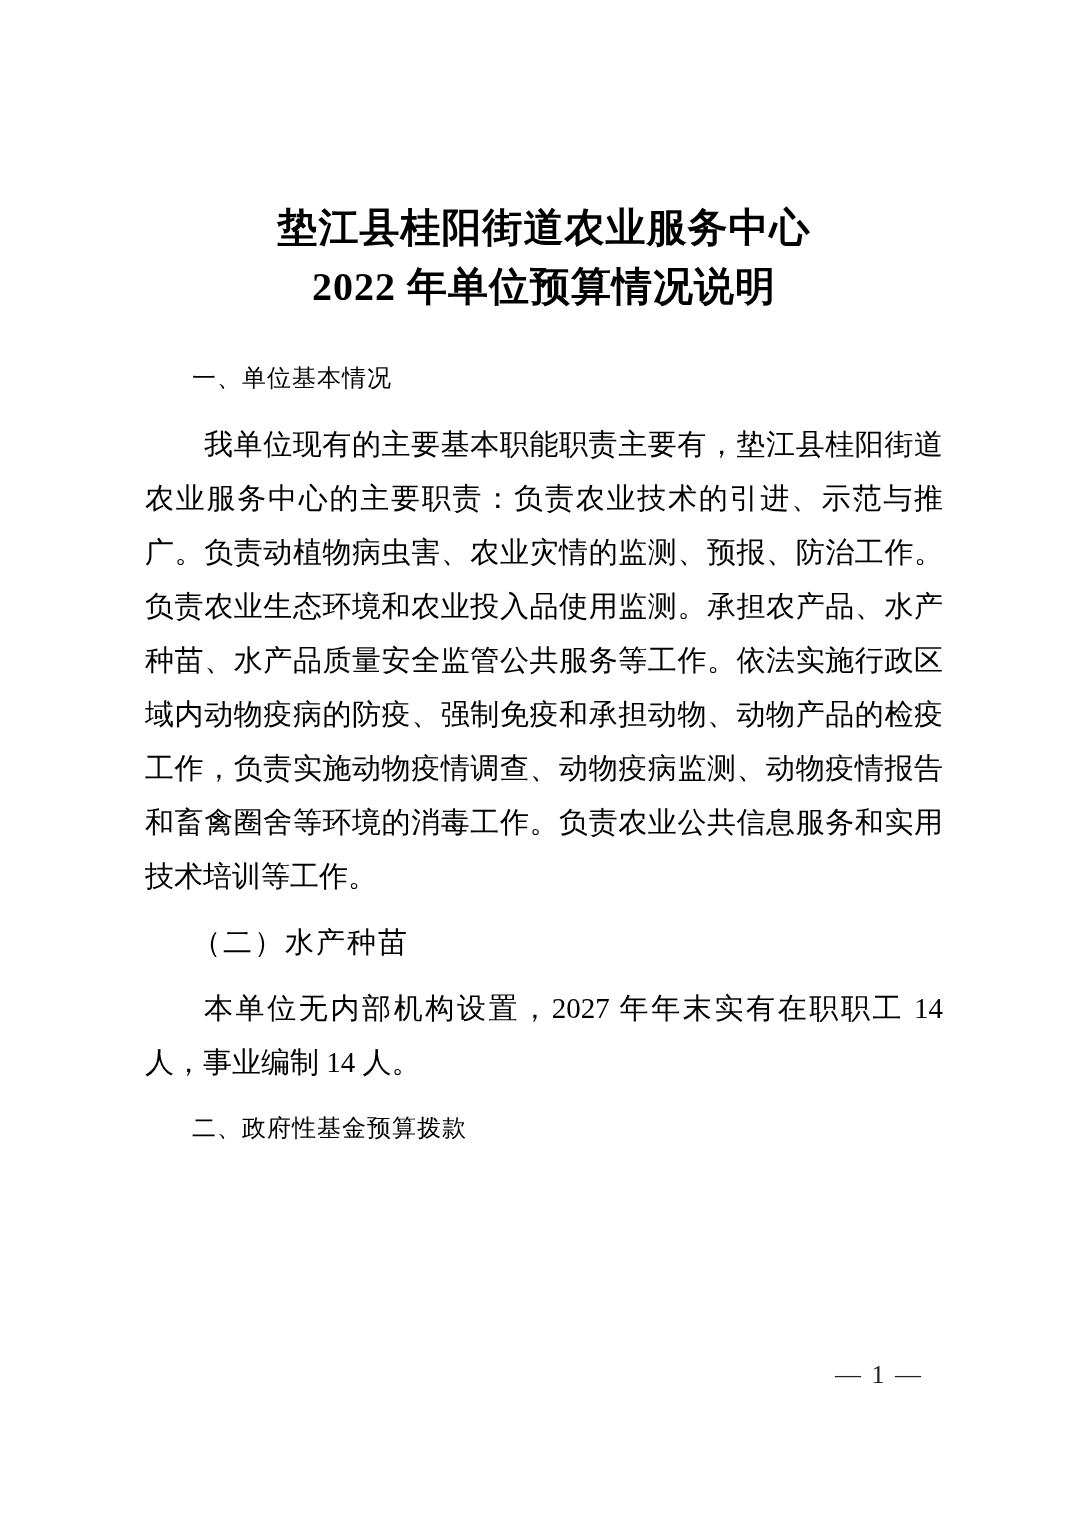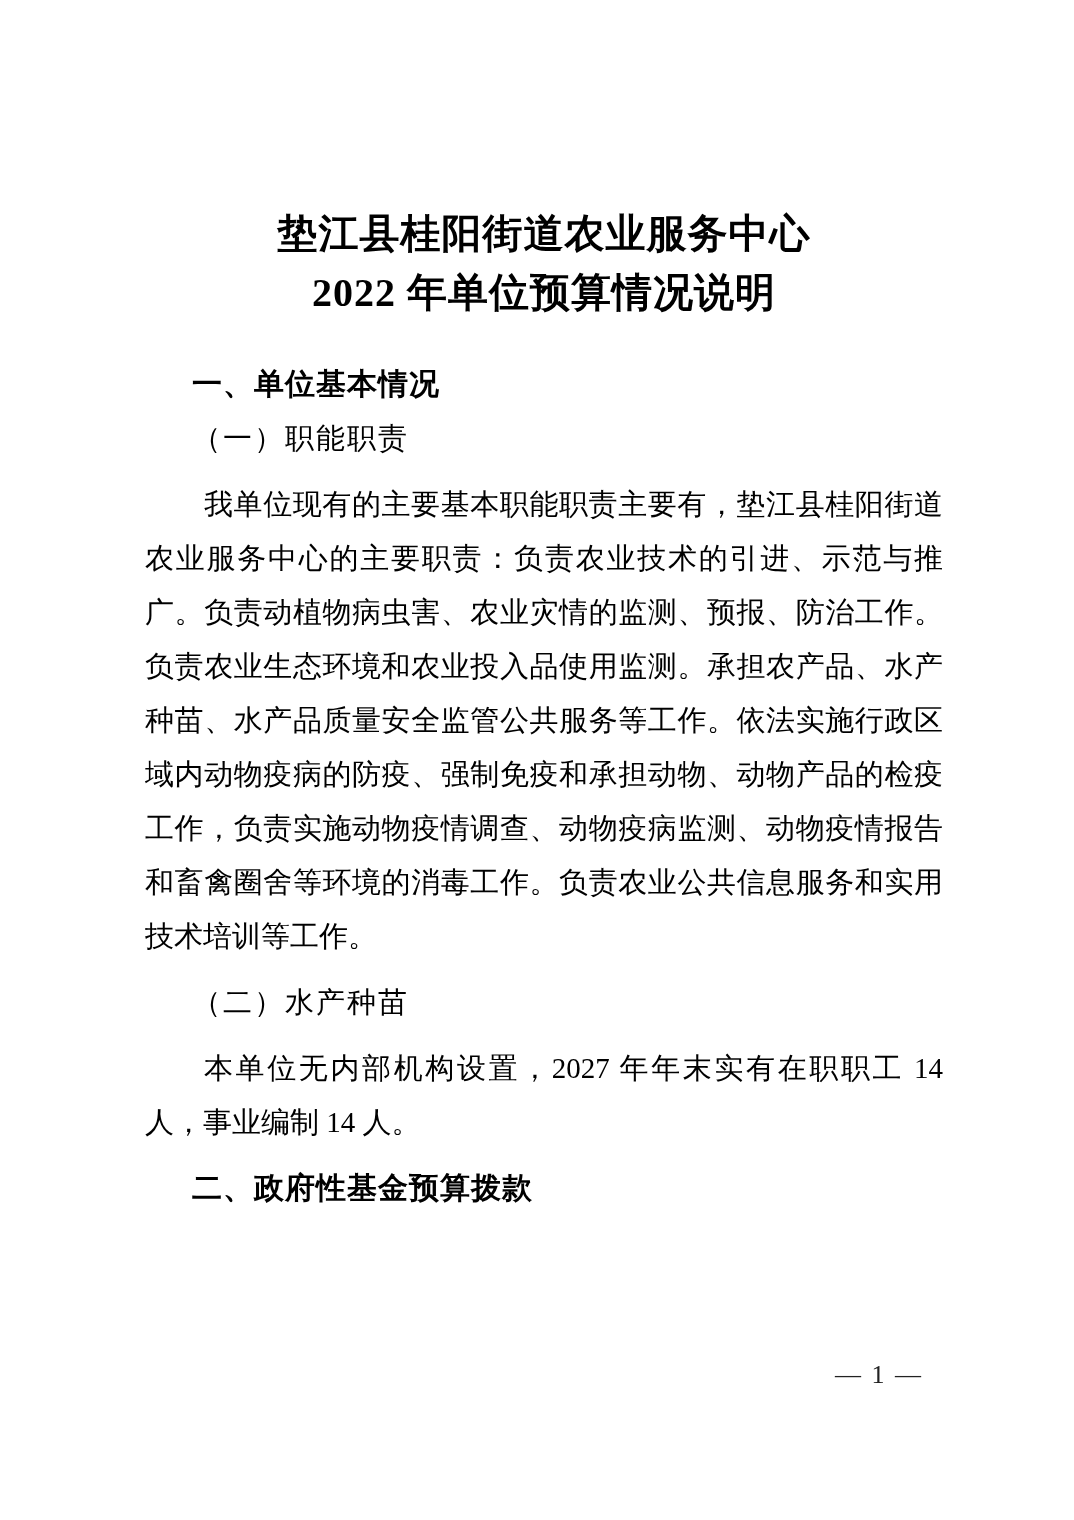--- a/index.html
+++ b/index.html
@@ -16,37 +16,37 @@
     overflow: hidden;
     font-family: "Liberation Serif", serif;
   }
   .content {
     position: absolute;
     left: 133px;
     top: 0;
     width: 822px;
   }
   .doc-title {
-    margin: 18px 0 35px 0;
+    margin: 12px 0 35px 0;
     padding-top: 186px;
     font-family: "Liberation Serif", serif;
     font-weight: bold;
     font-size: 40px;
     line-height: 59px;
     text-align: center;
     letter-spacing: 1px;
   }
   .title-line {
     display: block;
   }
   .h-black {
     margin: 0;
     font-family: "Liberation Sans", sans-serif;
-    font-weight: bold;
-    font-size: 30px;
+    font-weight: normal;
+    font-size: 24px;
     line-height: 54px;
     text-indent: 59px;
     letter-spacing: 1px;
   }
   .h-kai {
     margin: 0;
     font-family: "Liberation Serif", serif;
     font-weight: normal;
     font-size: 29px;
     line-height: 54px;
@@ -81,21 +81,20 @@
 <div class="page">
   <div class="content">
 
     <h1 class="doc-title">
       <span class="title-line">垫江县桂阳街道农业服务中心</span>
       <span class="title-line">2022 年单位预算情况说明</span>
     </h1>
 
     <h2 class="h-black">一、单位基本情况</h2>
 
-    <h3 class="h-kai">（一）职能职责</h3>
 
     <p class="body-para">我单位现有的主要基本职能职责主要有，垫江县桂阳街道农业服务中心的主要职责：负责农业技术的引进、示范与推广。负责动植物病虫害、农业灾情的监测、预报、防治工作。负责农业生态环境和农业投入品使用监测。承担农产品、水产种苗、水产品质量安全监管公共服务等工作。依法实施行政区域内动物疫病的防疫、强制免疫和承担动物、动物产品的检疫工作，负责实施动物疫情调查、动物疫病监测、动物疫情报告和畜禽圈舍等环境的消毒工作。负责农业公共信息服务和实用技术培训等工作。</p>
 
     <h3 class="h-kai">（二）水产种苗</h3>
 
     <p class="body-para">本单位无内部机构设置，2027 年年末实有在职职工 14 人，事业编制 14 人。</p>
 
     <h2 class="h-black">二、政府性基金预算拨款</h2>
 
 

